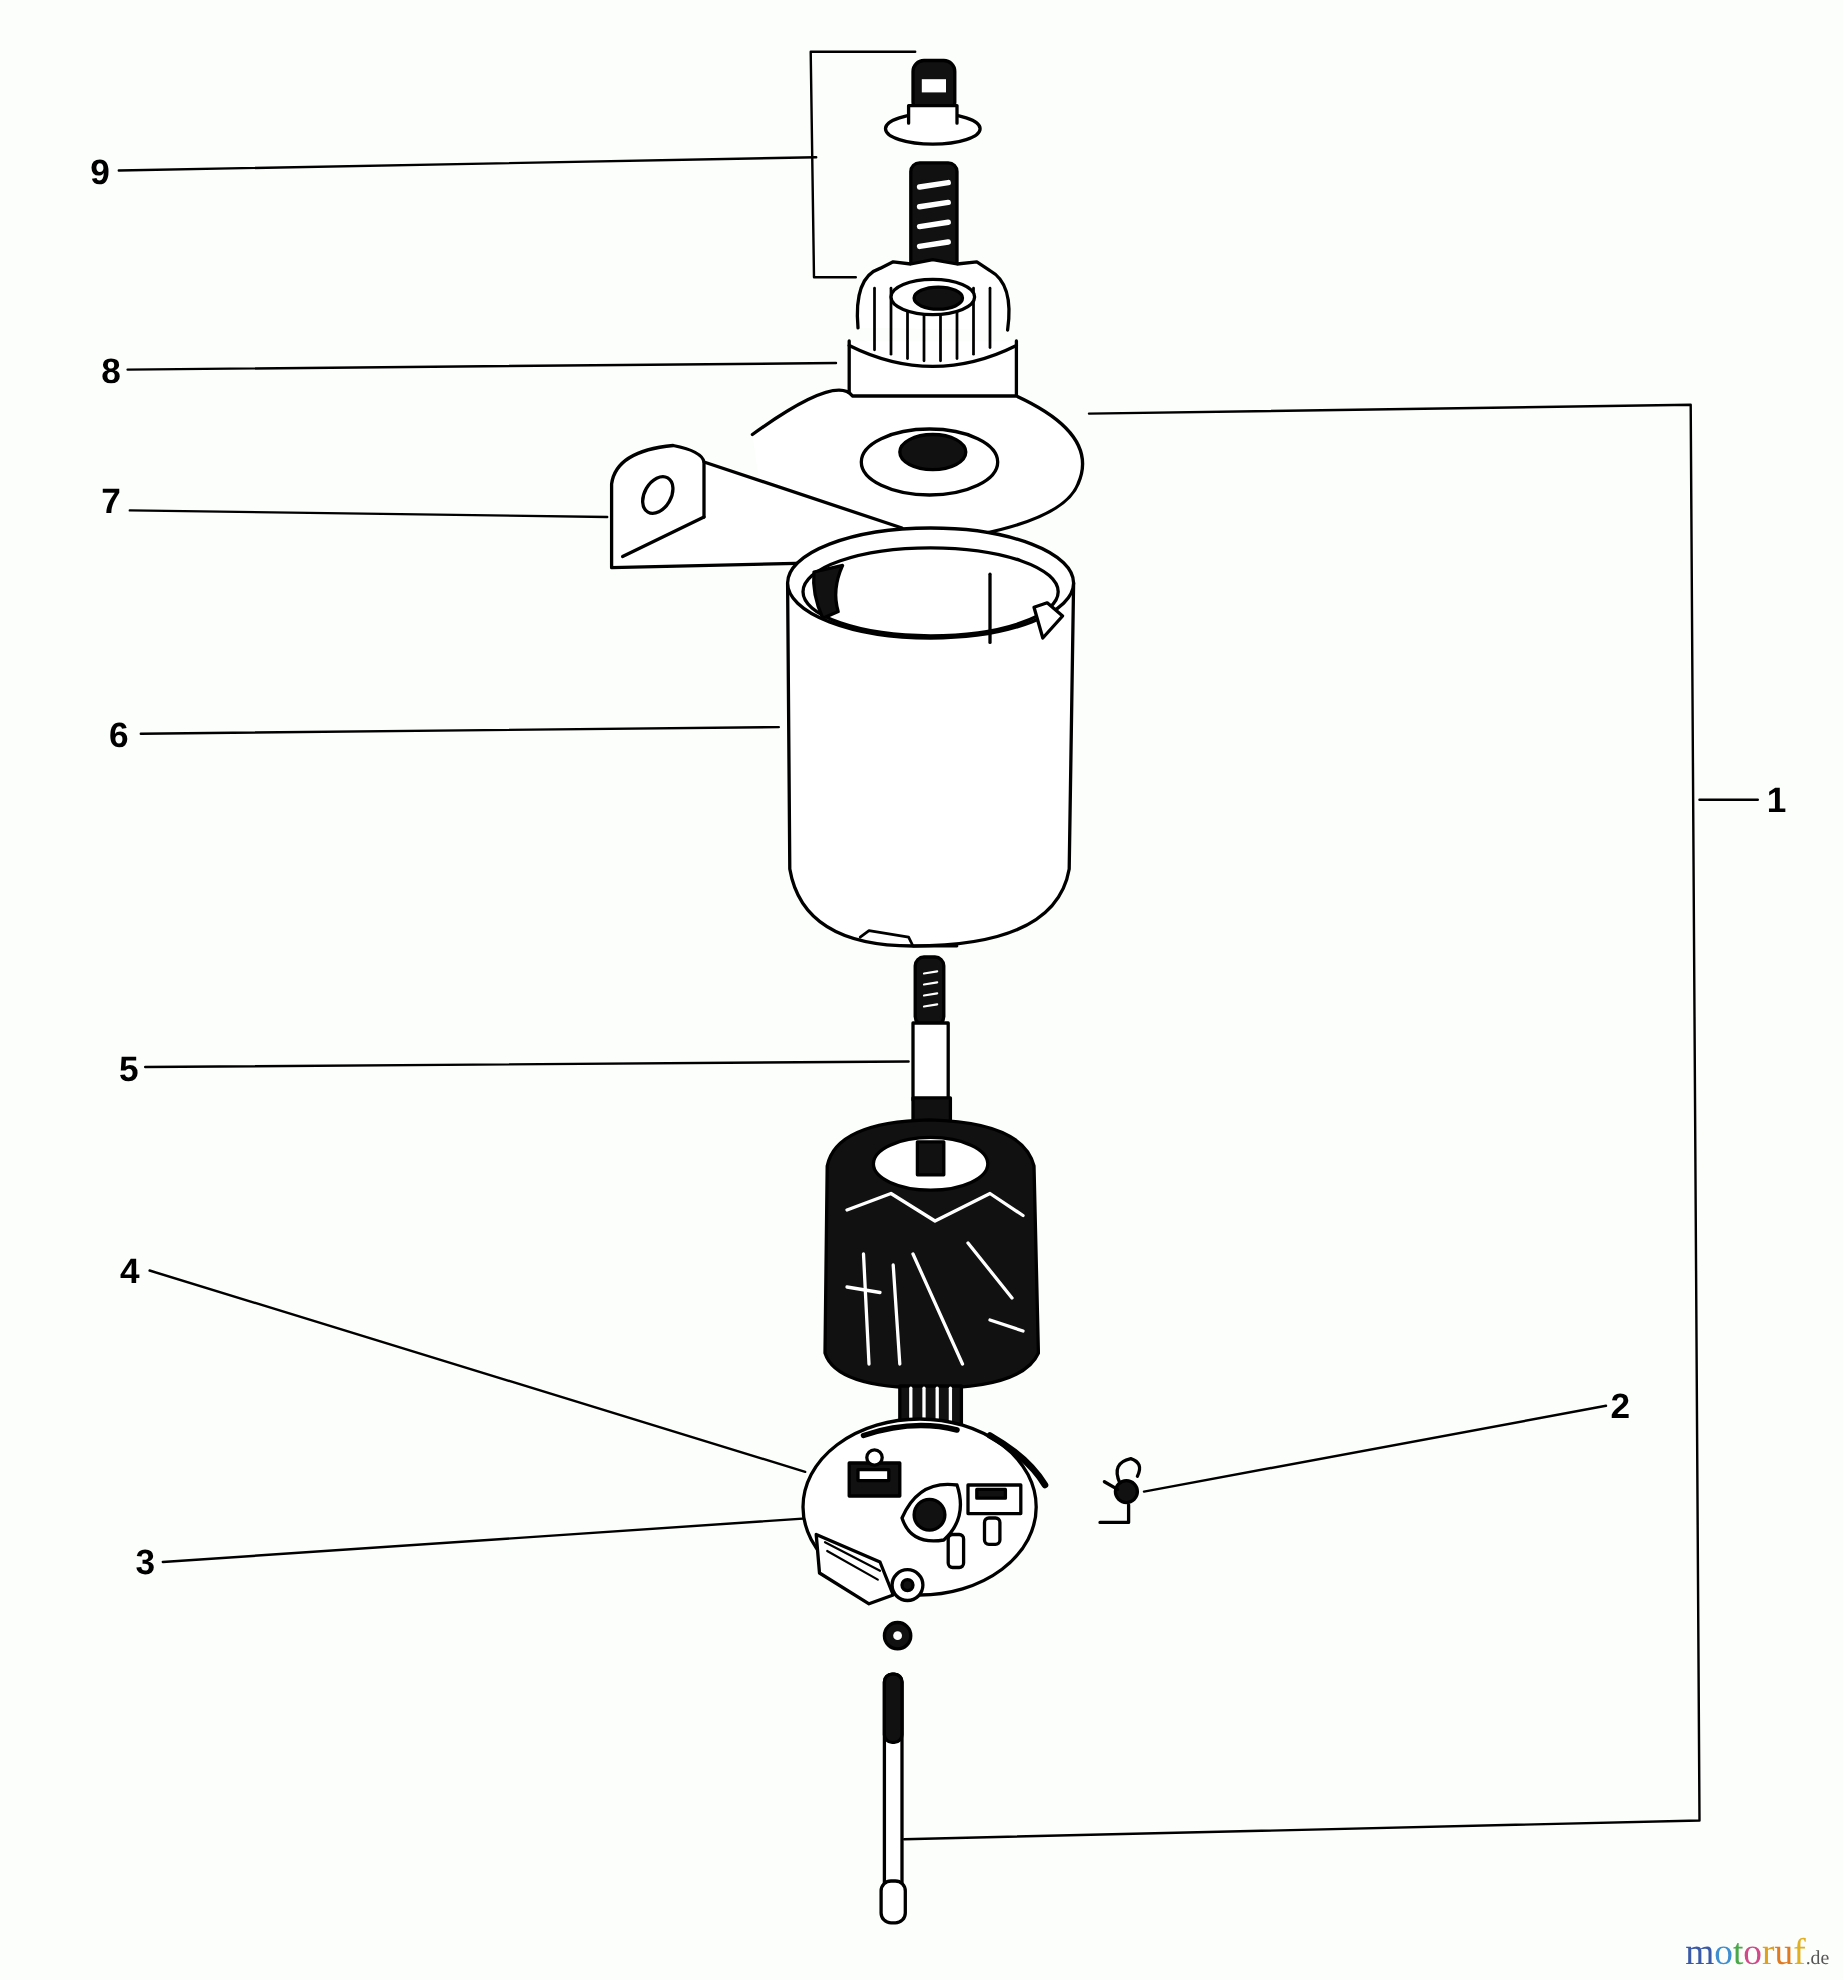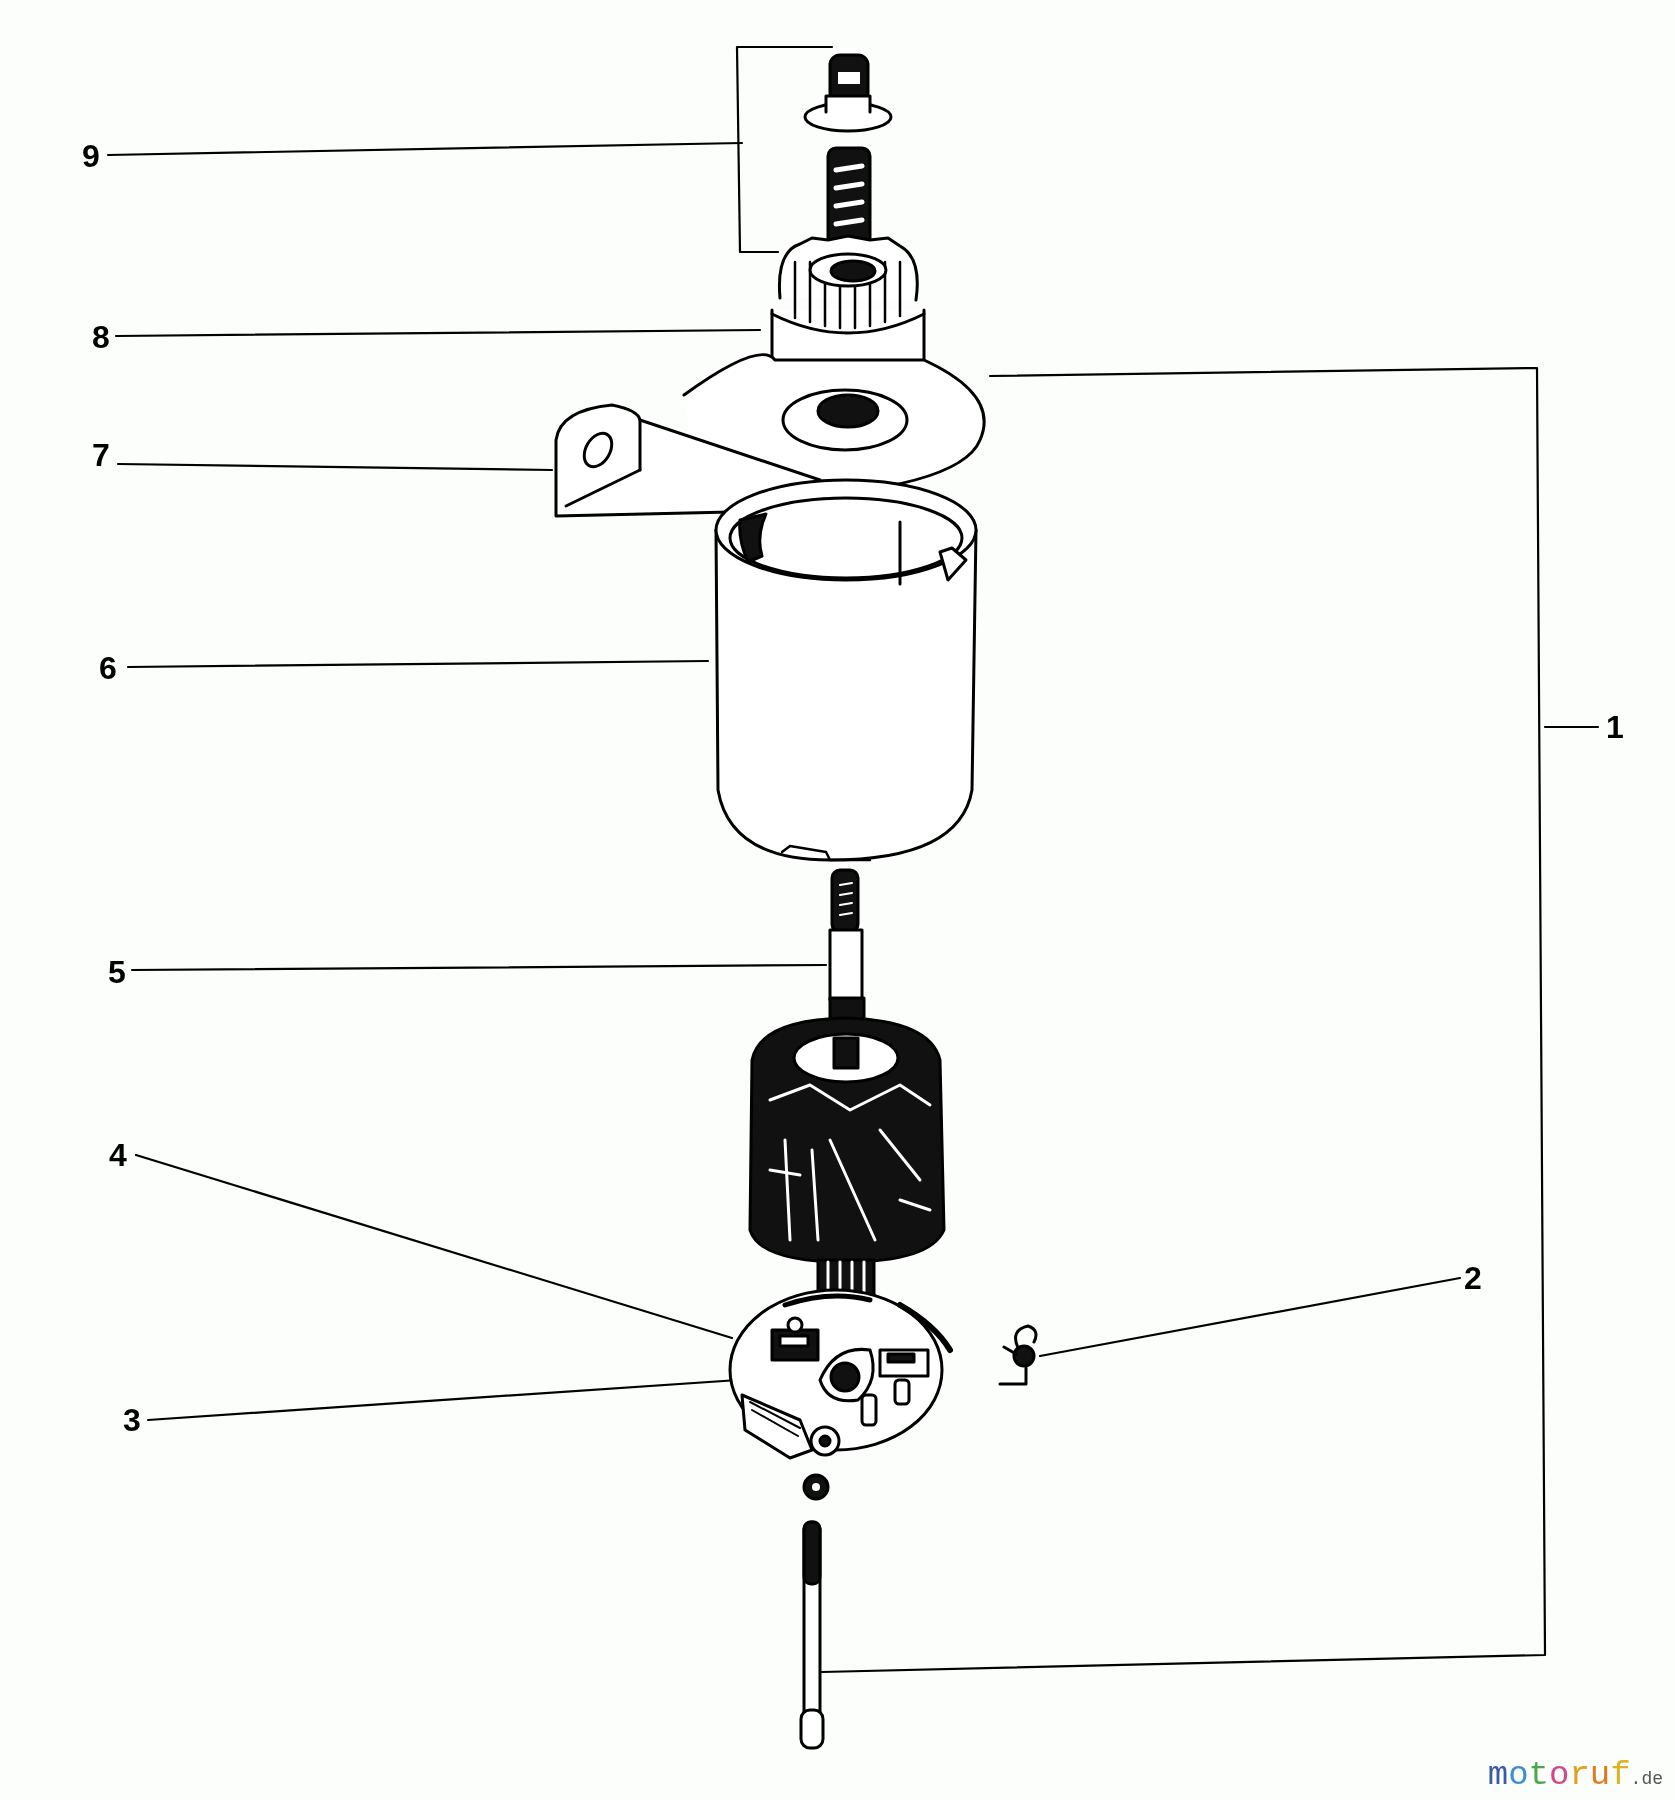--- a/index.html
+++ b/index.html
@@ -1,21 +1,21 @@
 <!DOCTYPE html>
 <html><head>
   <meta charset="utf-8">
   <style>
     html, body { margin: 0; padding: 0; background: #fcfefb; }
     body { width: 1675px; height: 1800px; position: relative; overflow: hidden;
            font-family: "Liberation Sans", sans-serif; }
     #diagram { position: absolute; left: 0; top: 0; width: 1675px; height: 1800px; }
     .callout-label { position: absolute; font-family: "Liberation Sans", sans-serif;
       font-weight: bold; font-size: 32px; color: #000; line-height: 1; transform: translate(-50%, -50%); }
-    .watermark { position: absolute; right: 12px; bottom: 8px; font-family: Liberation Mono, monospace;
+    .watermark { position: absolute; right: 12px; bottom: 8px; font-family: Liberation Serif, serif;
       font-size: 34px; letter-spacing: 0px; line-height: 1; }
     .watermark .suffix { font-size: 18px; }
   </style>
 </head>
 <body>
 
 <svg id="diagram" viewBox="0 0 1675 1800" xmlns="http://www.w3.org/2000/svg">
   <g fill="none" stroke="#000" stroke-width="3" stroke-linecap="round" stroke-linejoin="round">
 
     <g stroke-width="2.2">

